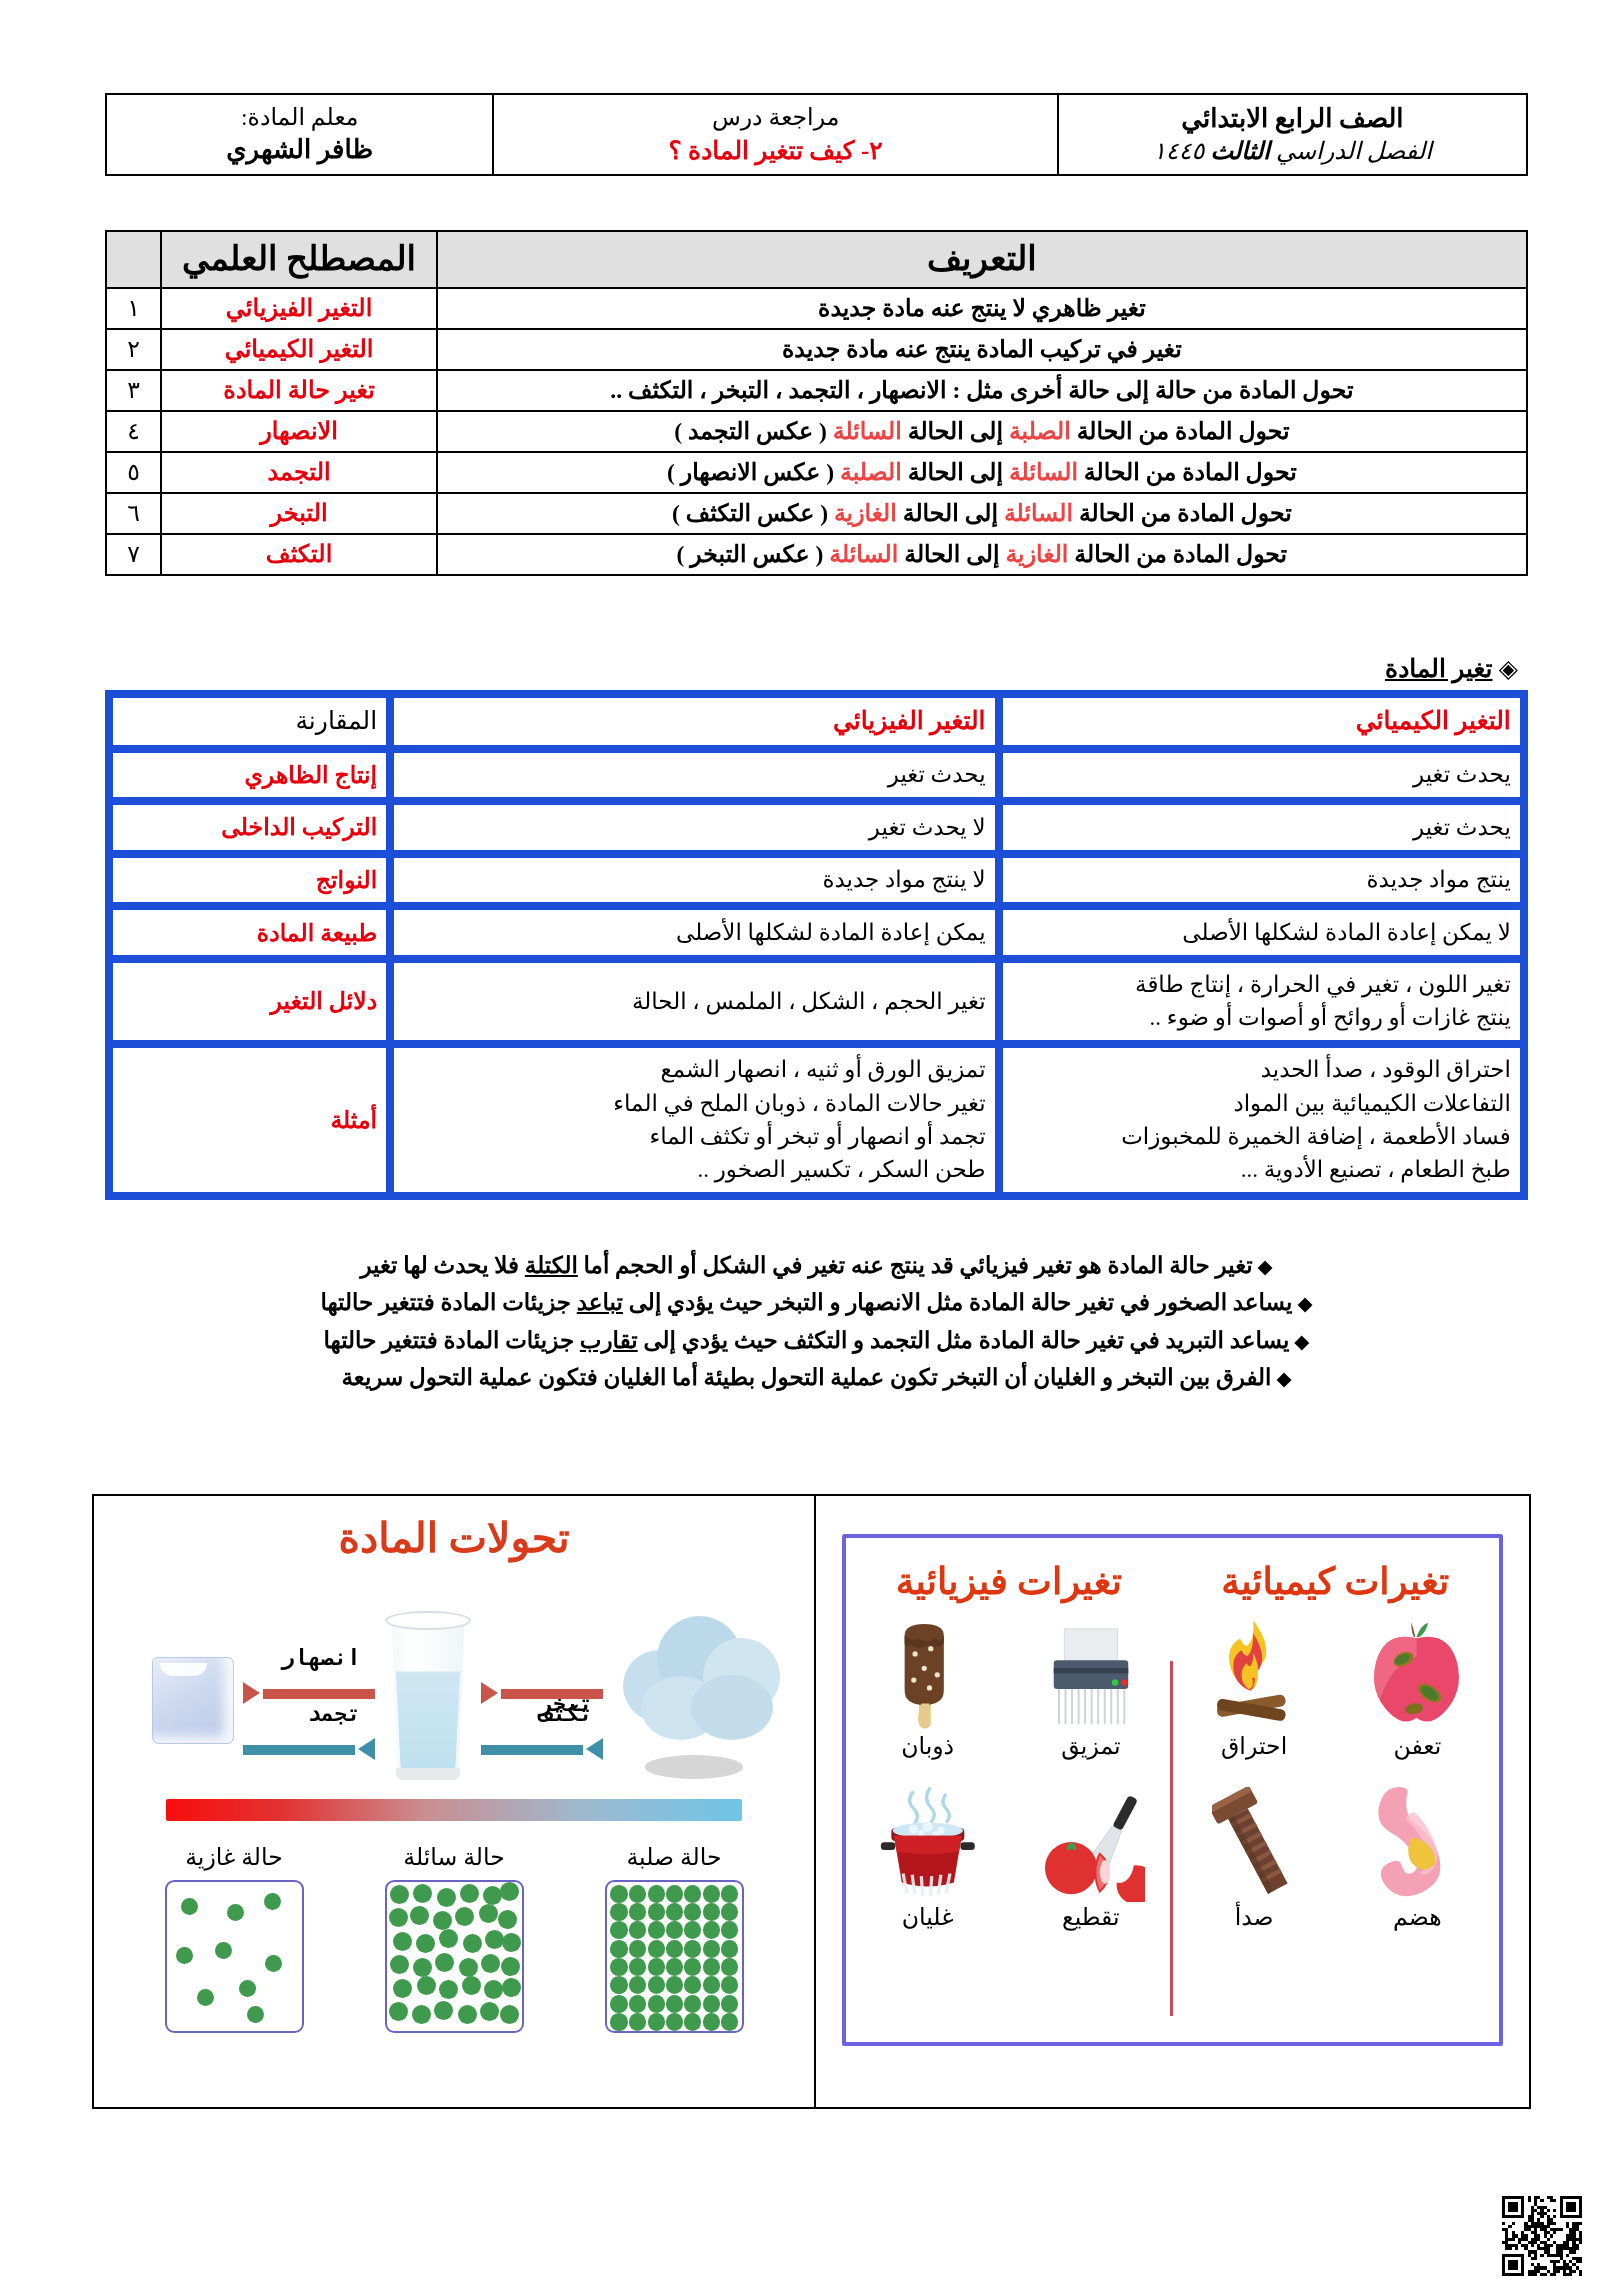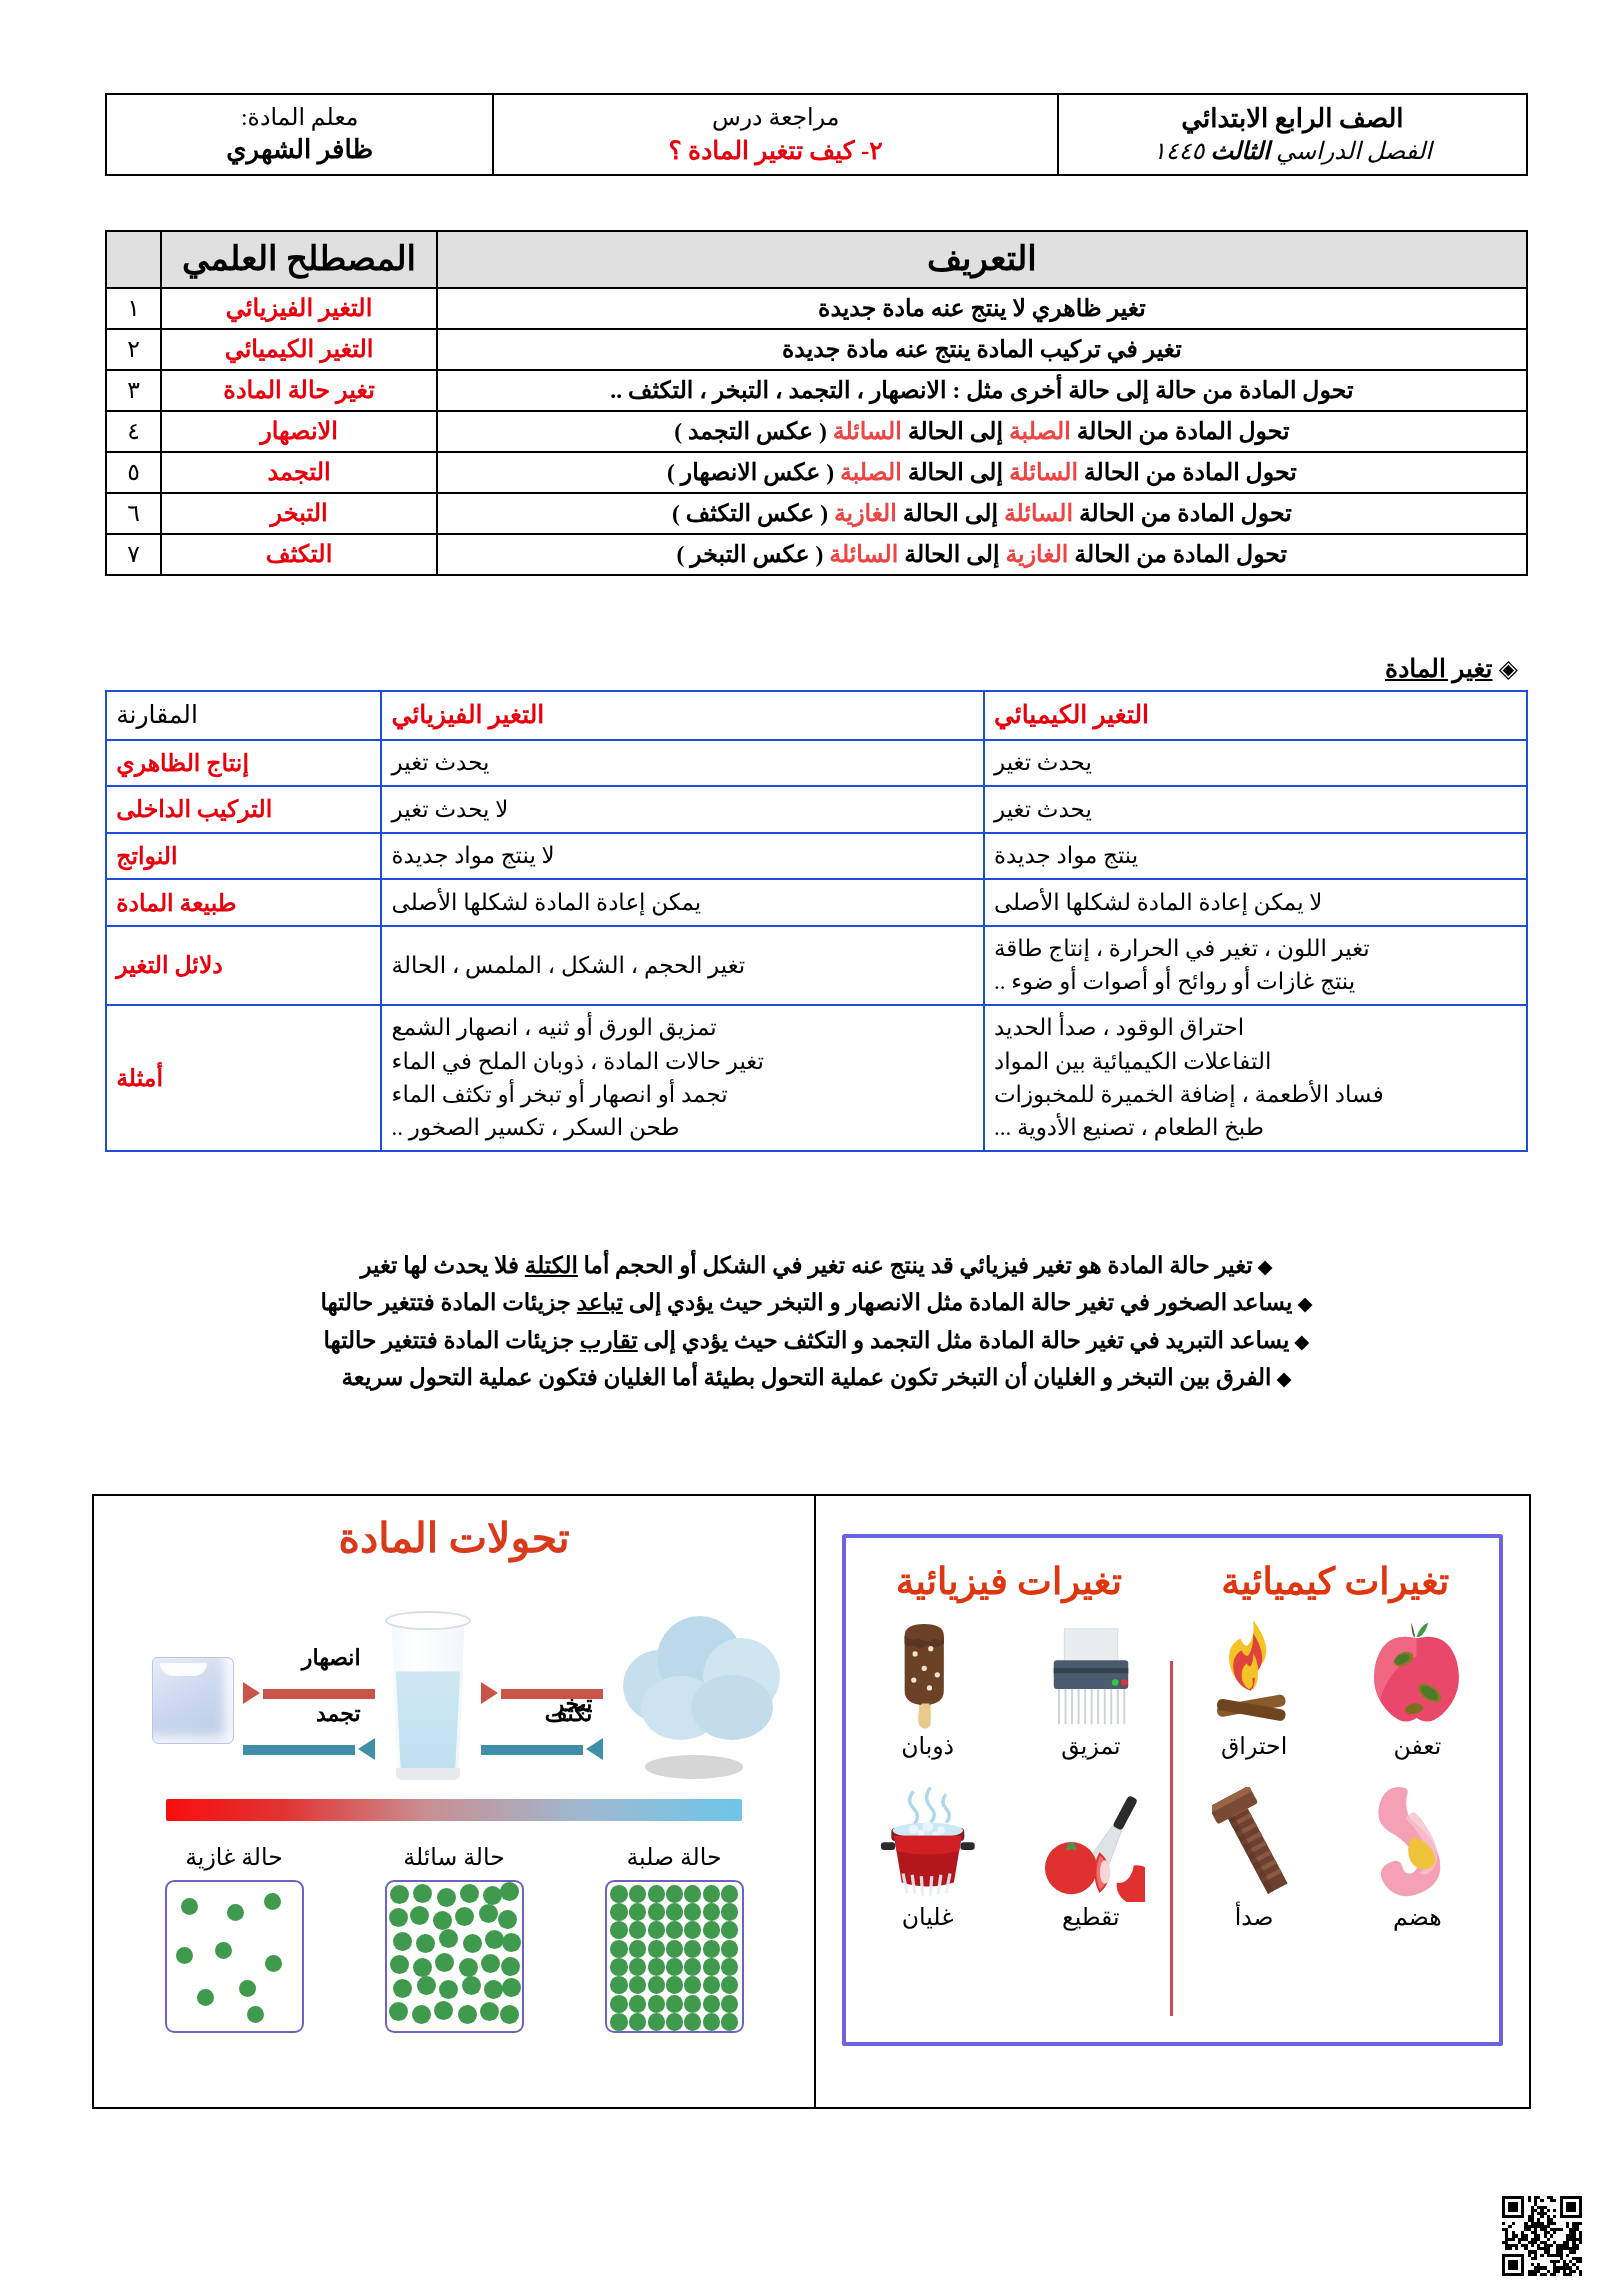--- a/index.html
+++ b/index.html
@@ -110,23 +110,23 @@
   
   .cmp-table {
     position: absolute;
     top: 690px;
     left: 105px;
     width: 1423px;
     border-collapse: collapse;
     table-layout: fixed;
   }
   .cmp-table td, .cmp-table th {
-    border: 2px solid #1d4ed8;
+    border: 8px solid #1d4ed8;
     padding: 5.2px 9.2px;
-    text-align: left;
+    text-align: right;
     vertical-align: middle;
     line-height: 1.45;
   }
   .cmp-c-label { width: 255px; }
   .cmp-c-phys  { width: 582px; }
   .cmp-c-chem  { width: auto; }
   .cmp-head-red {
     color: #e8000d;
     font-weight: bold;
     font-size: 25px;
@@ -254,21 +254,21 @@
   .cloud i:nth-child(1){ left:11.8px; top:46px; width:72px; height:72px;}
   .cloud i:nth-child(2){ left:46px; top:11.8px; width:85px; height:85px; background:#bcd9e9;}
   .cloud i:nth-child(3){ left:92px; top:34px; width:77px; height:77px; background:#cfe5f0;}
   .cloud i:nth-child(4){ left:30px; top:72px; width:79px; height:64px; background:#cde4f0;}
   .cloud i:nth-child(5){ left:80px; top:71px; width:82px; height:65px; background:#c3dcea;}
   .cloud-shadow {
     position:absolute; right: 71px; top: 177px;
     width: 98px; height: 23.6px;
     background:#d6d6d6; border-radius:50%;
   }
-  .arrow-grp { position: absolute; }
+  .arrow-grp { position: absolute; font-family: Liberation Mono, monospace; }
   .arrow-row { position: relative; height: 35px; }
   .arrow-bar {
     position:absolute; top: 13px; height: 10.5px;
   }
   .arrow-head {
     position:absolute; top: 6.5px;
     width: 0; height: 0;
     border-top: 11.8px solid transparent;
     border-bottom: 11.8px solid transparent;
   }

